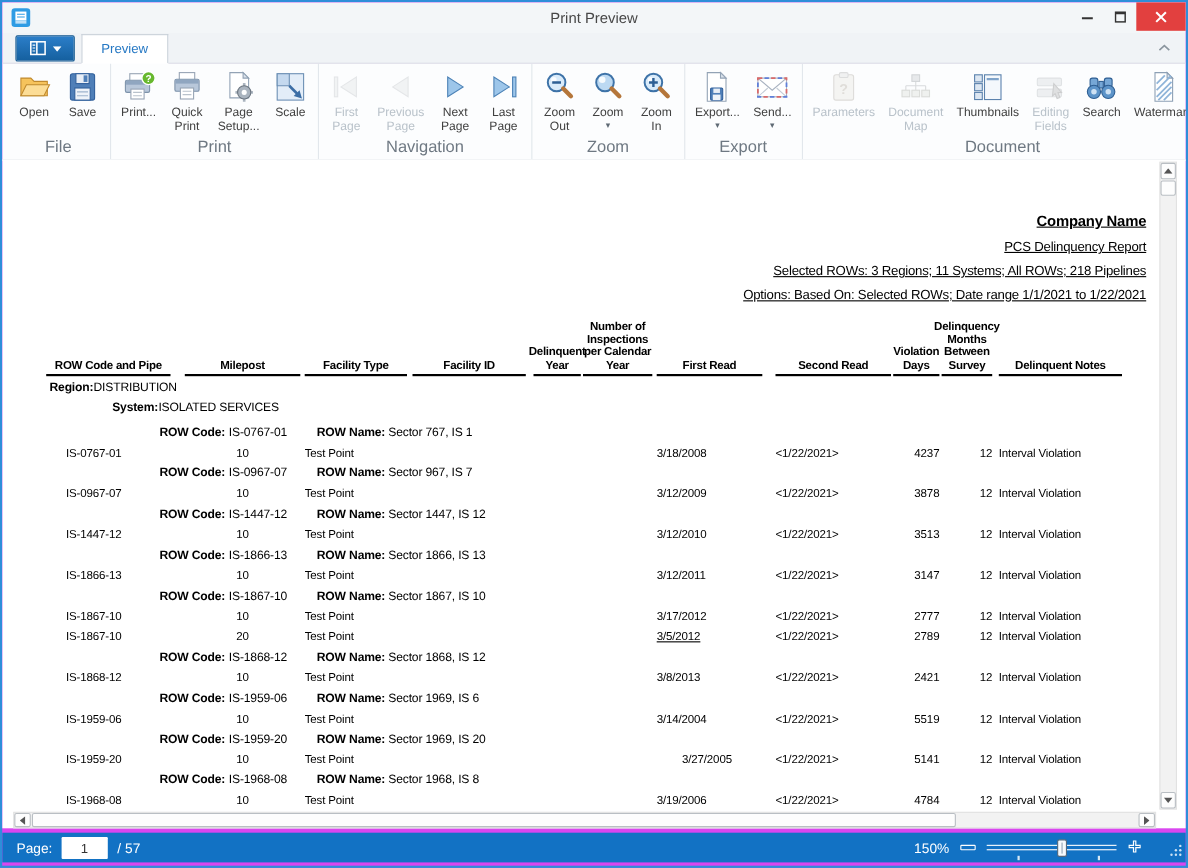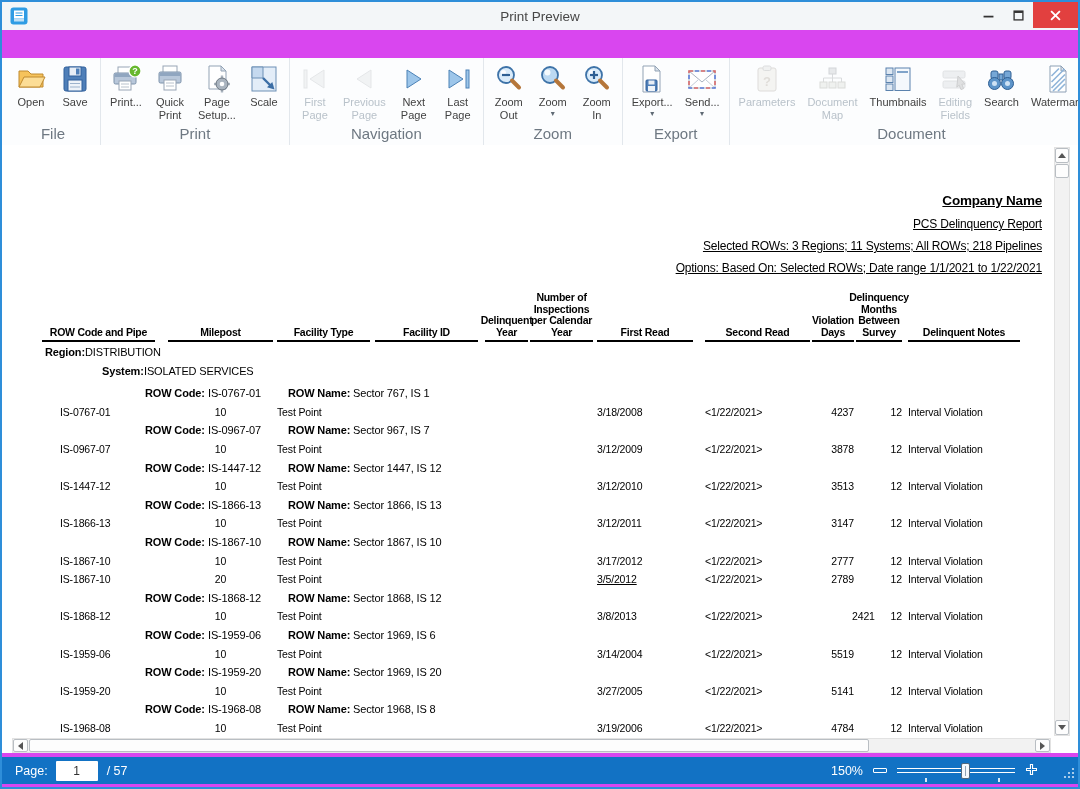--- a/index.html
+++ b/index.html
@@ -100,20 +100,40 @@
           </svg>
       </span>
       <span class="tb-btn close">
         <svg viewBox="0 0 10 10" width="11" height="11">
             <path d="M1 1 L9 9 M9 1 L1 9" stroke="#fff" stroke-width="1.7"></path>
           </svg>
       </span>
     </span>
   </div>
 
+  <div class="tabsrow">
+    <div class="appbtn">
+      <svg viewBox="0 0 16 14" width="16" height="14">
+          <rect x="1" y="1" width="13" height="11.5" fill="none" stroke="#fff" stroke-width="1.4"></rect>
+          <line x1="6.5" y1="1" x2="6.5" y2="12.5" stroke="#fff" stroke-width="1.4"></line>
+          <line x1="2.6" y1="4" x2="5" y2="4" stroke="#fff"></line>
+          <line x1="2.6" y1="6.7" x2="5" y2="6.7" stroke="#fff"></line>
+          <line x1="2.6" y1="9.4" x2="5" y2="9.4" stroke="#fff"></line>
+        </svg>
+      <svg viewBox="0 0 8 5" width="8" height="5">
+          <path d="M0 0 h8 L4 5 Z" fill="#fff"></path>
+        </svg>
+    </div>
+    <div class="tab">Preview</div>
+    <div class="collapse">
+      <svg viewBox="0 0 11 7" width="11" height="7">
+          <path d="M1 5.5 L5.5 1.5 L10 5.5" fill="none" stroke="#8a959e" stroke-width="1.5"></path>
+        </svg>
+    </div>
+  </div>
 
   <div class="toolbar">
       <div class="rb-group">
         <div class="rb-btns">
           <div class="rb-btn">
             <span class="ic"><svg viewBox="0 0 32 32">
                 <path d="M4 8 h9 l3 3 h12 v13 H4 Z" fill="#f6c35c" stroke="#c08a2e"></path>
                 <path d="M4 24 L9 14 H30 L25 24 Z" fill="#fcdd96" stroke="#c08a2e"></path>
               </svg></span>
             <div class="rb-label">Open</div>
@@ -468,21 +488,21 @@
             <span class="rcell v" style="left: 196px;">IS-1868-12</span>
             <span class="rcell b" style="left: 276px;">ROW Name:</span>
             <span class="rcell v" style="left: 341px;">Sector 1868, IS 12</span>
           </div>
           <div class="rline">
             <span class="rcell" style="left: 48px; text-align: left;">IS-1868-12</span>
             <span class="rcell" style="left: 156px; width: 105px; text-align: center;">10</span>
             <span class="rcell" style="left: 265px; text-align: left;">Test Point</span>
             <span class="rcell" style="left: 585px; text-align: right;">3/8/2013</span>
             <span class="rcell" style="left: 693px; text-align: left;">&lt;1/22/2021&gt;</span>
-            <span class="rcell" style="left: 840px; width: 42px; ">2421</span>
+            <span class="rcell" style="left: 800px; width: 42px; text-align: right;">2421</span>
             <span class="rcell" style="left: 844px; width: 46px; text-align: right;">12</span>
             <span class="rcell" style="left: 896px; text-align: left;">Interval Violation</span>
           </div>
           <div class="rline">
             <span class="rcell b" style="left: 133px;">ROW Code:</span>
             <span class="rcell v" style="left: 196px;">IS-1959-06</span>
             <span class="rcell b" style="left: 276px;">ROW Name:</span>
             <span class="rcell v" style="left: 341px;">Sector 1969, IS 6</span>
           </div>
           <div class="rline">
@@ -498,21 +518,21 @@
           <div class="rline">
             <span class="rcell b" style="left: 133px;">ROW Code:</span>
             <span class="rcell v" style="left: 196px;">IS-1959-20</span>
             <span class="rcell b" style="left: 276px;">ROW Name:</span>
             <span class="rcell v" style="left: 341px;">Sector 1969, IS 20</span>
           </div>
           <div class="rline">
             <span class="rcell" style="left: 48px; text-align: left;">IS-1959-20</span>
             <span class="rcell" style="left: 156px; width: 105px; text-align: center;">10</span>
             <span class="rcell" style="left: 265px; text-align: left;">Test Point</span>
-            <span class="rcell" style="left: 585px; text-align: center;">3/27/2005</span>
+            <span class="rcell" style="left: 608px; text-align: center;">3/27/2005</span>
             <span class="rcell" style="left: 693px; text-align: left;">&lt;1/22/2021&gt;</span>
             <span class="rcell" style="left: 800px; width: 42px; text-align: right;">5141</span>
             <span class="rcell" style="left: 844px; width: 46px; text-align: right;">12</span>
             <span class="rcell" style="left: 896px; text-align: left;">Interval Violation</span>
           </div>
           <div class="rline">
             <span class="rcell b" style="left: 133px;">ROW Code:</span>
             <span class="rcell v" style="left: 196px;">IS-1968-08</span>
             <span class="rcell b" style="left: 276px;">ROW Name:</span>
             <span class="rcell v" style="left: 341px;">Sector 1968, IS 8</span>

